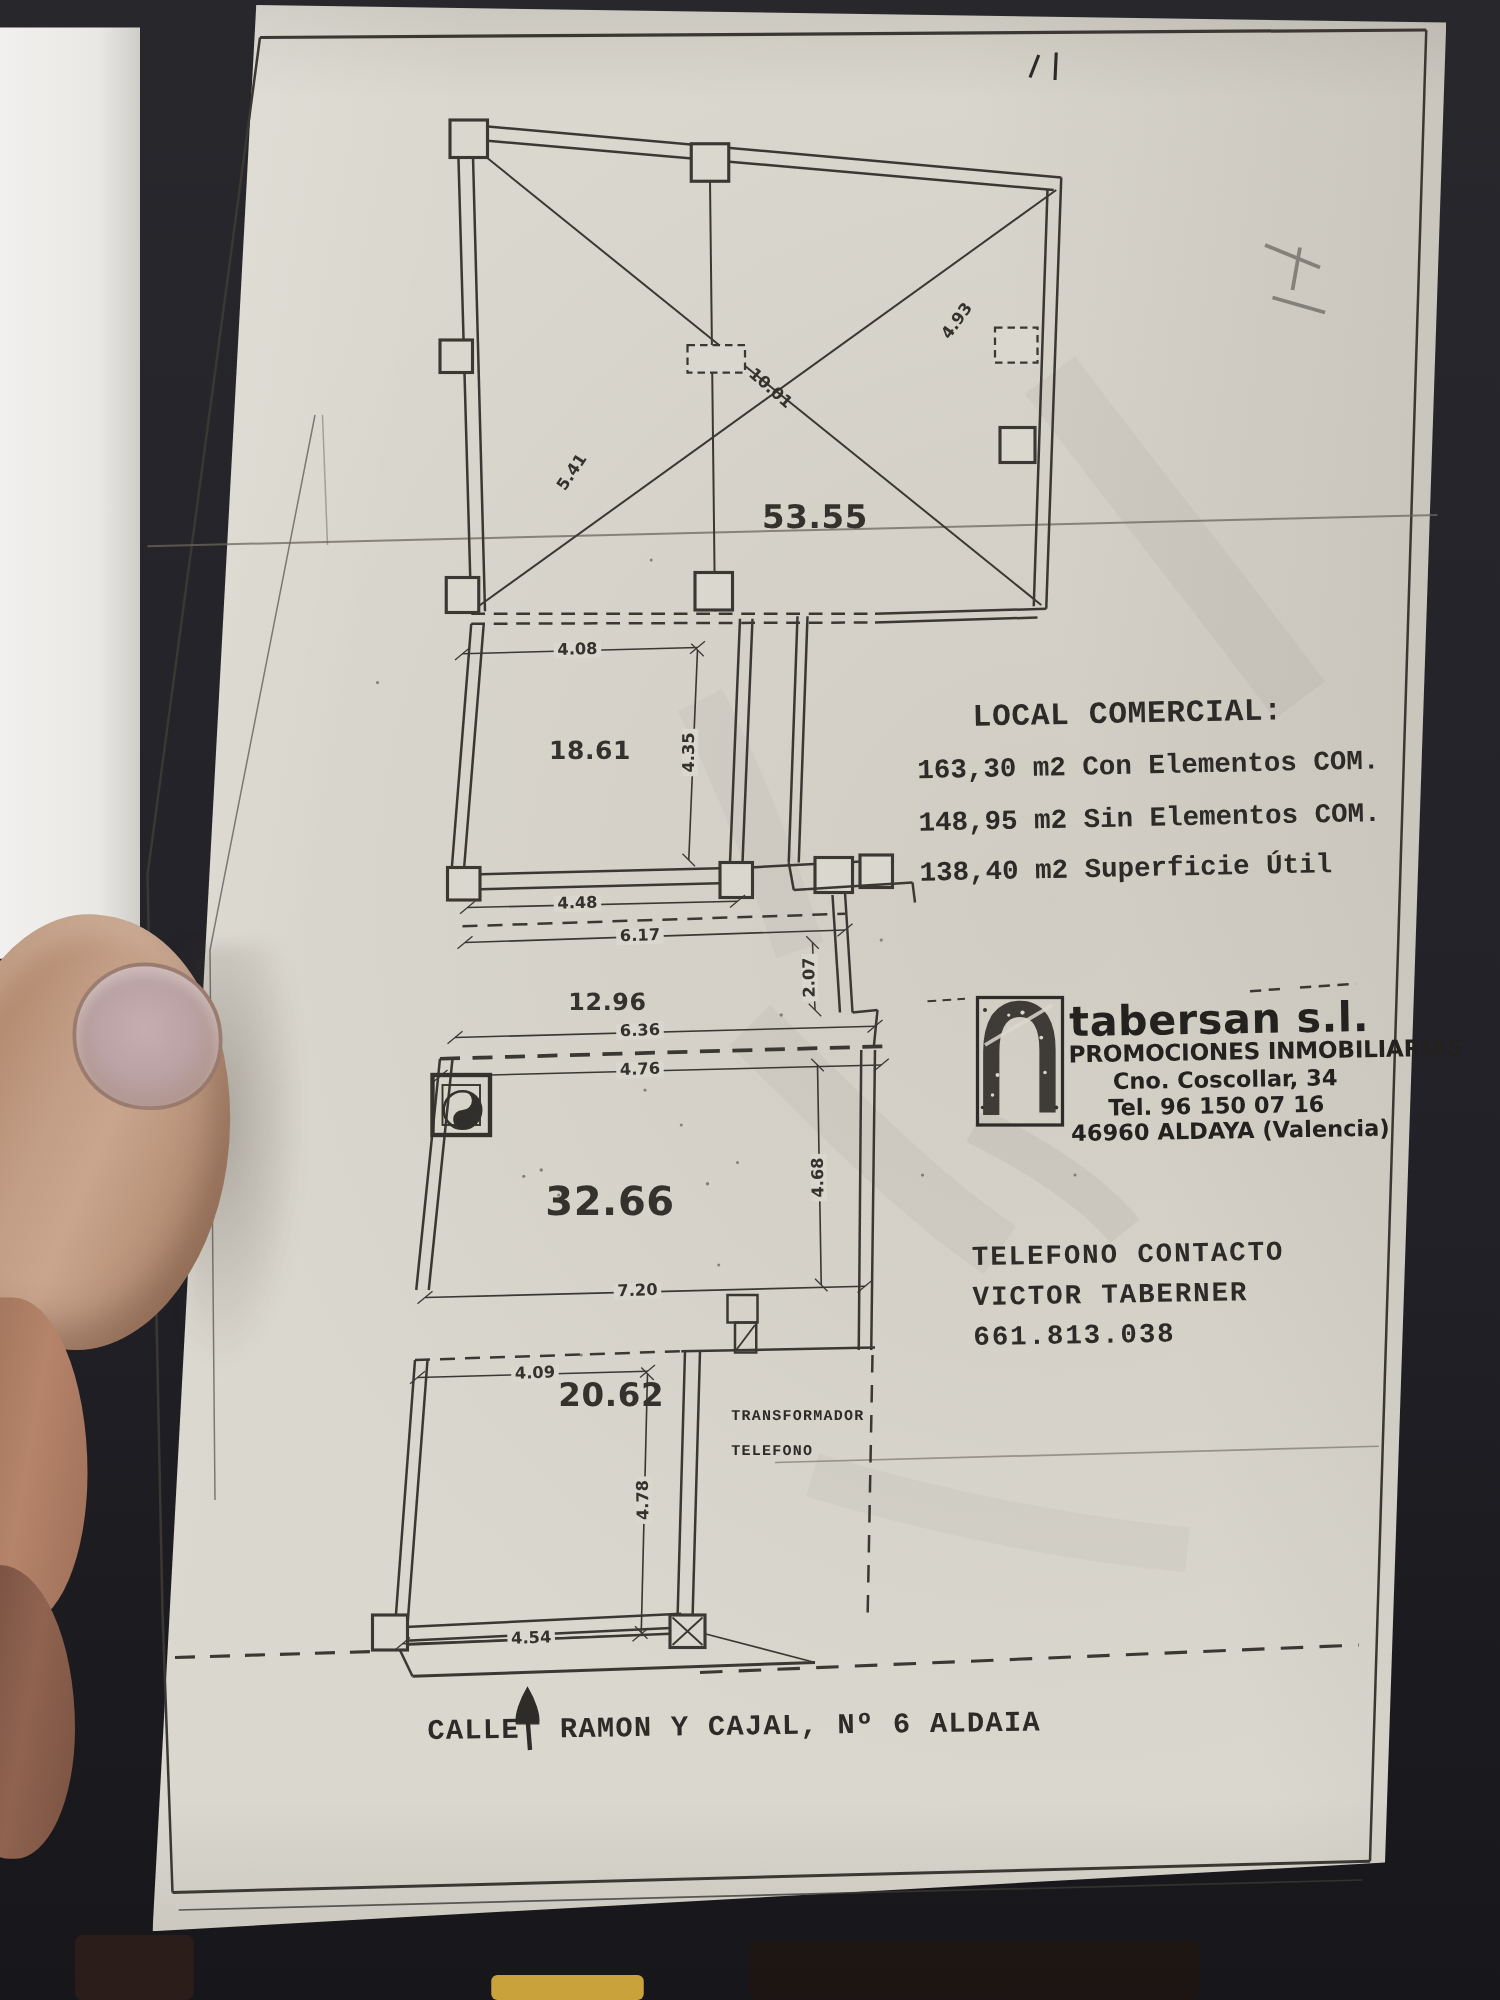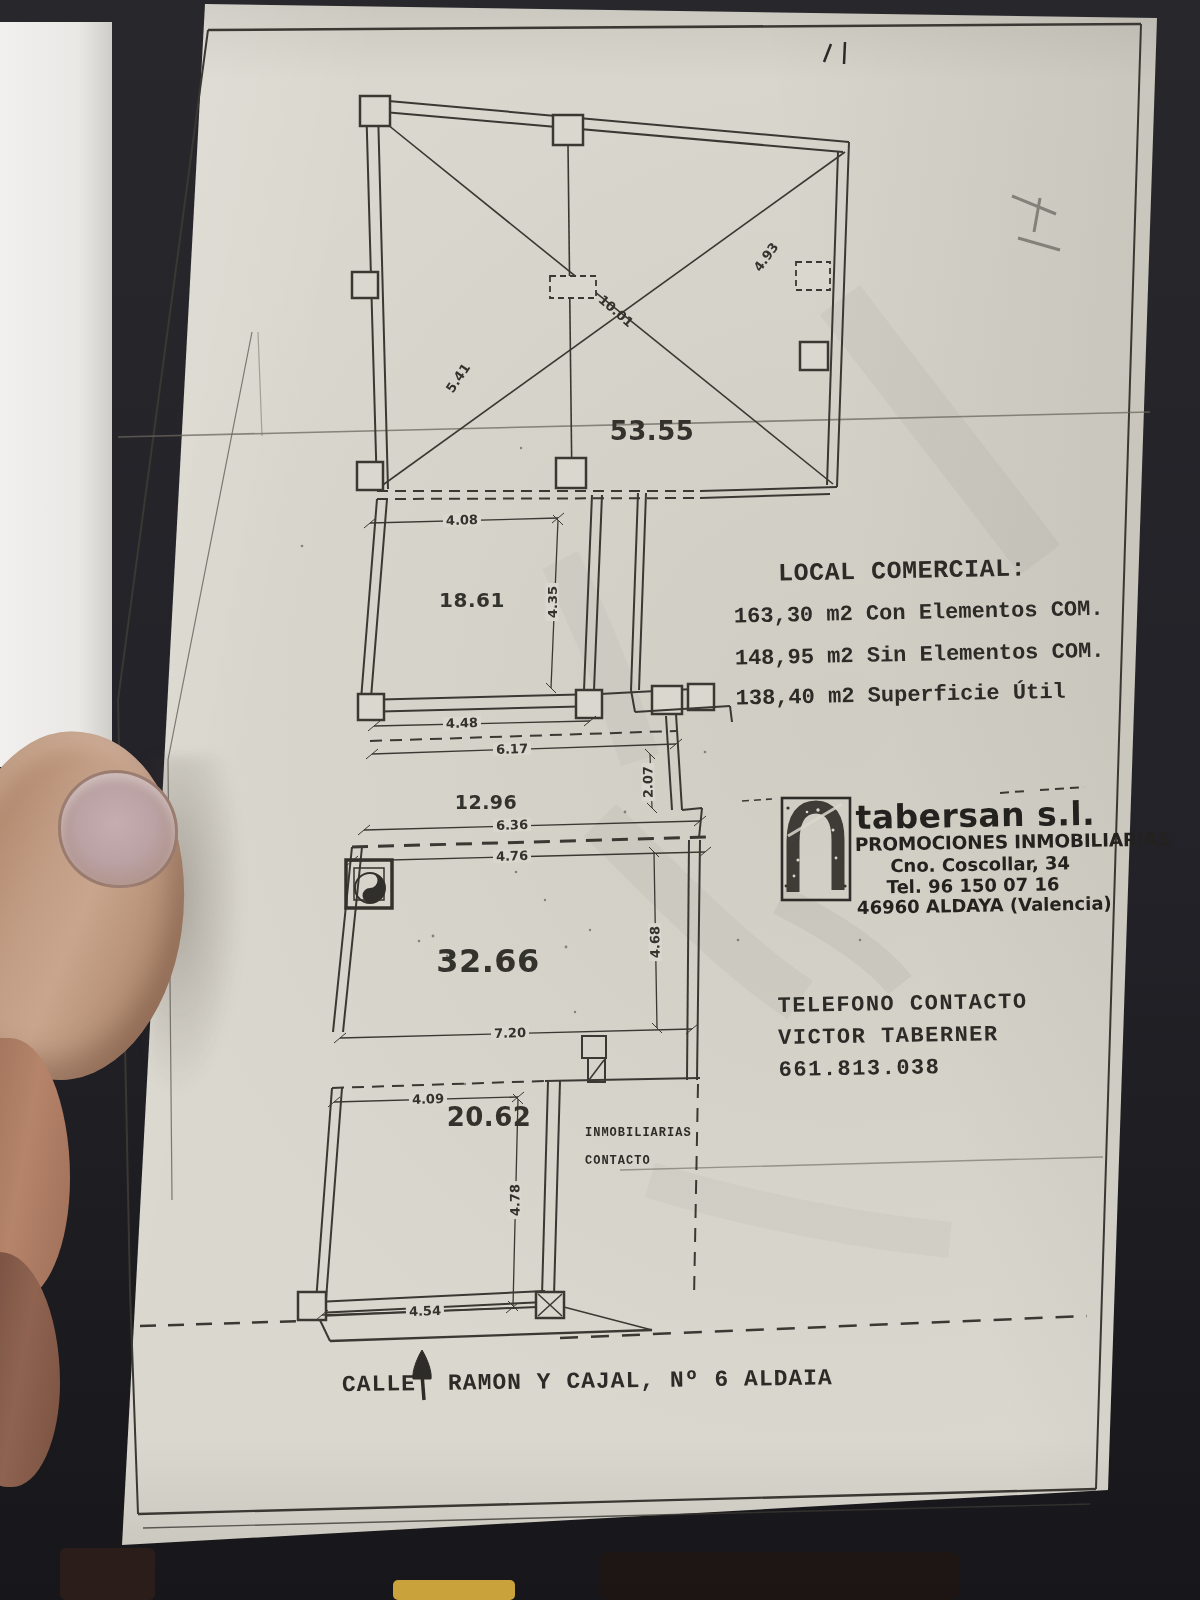--- a/index.html
+++ b/index.html
@@ -279,21 +279,21 @@
           <circle cx="786" cy="886" r="1.4"></circle>
       </g>
     </g>
     <g stroke="#3b3833" fill="none">
       <path d="M742,801 L772,799" stroke-width="1.6" stroke-dasharray="7,5"></path>
       <path d="M1000,793 L1026,791" stroke-width="2" stroke-dasharray="9,6"></path>
       <path d="M1040,790 L1085,787" stroke-width="2" stroke-dasharray="9,6"></path>
     </g>
   </svg>
 
-  <div class="lbl ctr room-lbl" style="left:652px;top:431px;font-size:26px">53.55</div>
+  <div class="lbl ctr room-lbl" style="left:652px;top:414px;font-size:26px">53.55</div>
   <div class="lbl ctr room-lbl" style="left:472px;top:600px;font-size:20px">18.61</div>
   <div class="lbl ctr room-lbl" style="left:486px;top:802px;font-size:19px">12.96</div>
   <div class="lbl ctr room-lbl" style="left:488px;top:961px;font-size:32px">32.66</div>
   <div class="lbl ctr room-lbl" style="left:489px;top:1117px;font-size:26px">20.62</div>
 
   <div class="lbl ctr dim" style="left:462px;top:520px;transform:translate(-50%,-50%) rotate(-1.5deg)">4.08</div>
   <div class="lbl ctr dim" style="left:552px;top:602px;transform:translate(-50%,-50%) rotate(-90deg)">4.35</div>
   <div class="lbl ctr dim" style="left:462px;top:723px;transform:translate(-50%,-50%) rotate(-1.5deg)">4.48</div>
   <div class="lbl ctr dim" style="left:512px;top:749px;transform:translate(-50%,-50%) rotate(-2deg)">6.17</div>
   <div class="lbl ctr dim" style="left:648px;top:782px;transform:translate(-50%,-50%) rotate(-91deg)">2.07</div>
@@ -301,22 +301,22 @@
   <div class="lbl ctr dim" style="left:512px;top:856px;transform:translate(-50%,-50%) rotate(-2deg)">4.76</div>
   <div class="lbl ctr dim" style="left:655px;top:942px;transform:translate(-50%,-50%) rotate(-91deg)">4.68</div>
   <div class="lbl ctr dim" style="left:510px;top:1033px;transform:translate(-50%,-50%) rotate(-2deg)">7.20</div>
   <div class="lbl ctr dim" style="left:428px;top:1099px;transform:translate(-50%,-50%) rotate(-2deg)">4.09</div>
   <div class="lbl ctr dim" style="left:515px;top:1200px;transform:translate(-50%,-50%) rotate(-91deg)">4.78</div>
   <div class="lbl ctr dim" style="left:425px;top:1311px;transform:translate(-50%,-50%) rotate(-2deg)">4.54</div>
   <div class="lbl ctr dim" style="left:458px;top:378px;background:transparent;transform:translate(-50%,-50%) rotate(-56deg)">5.41</div>
   <div class="lbl ctr dim" style="left:616px;top:311px;background:transparent;transform:translate(-50%,-50%) rotate(41deg)">10.01</div>
   <div class="lbl ctr dim" style="left:766px;top:257px;background:transparent;transform:translate(-50%,-50%) rotate(-54deg)">4.93</div>
 
-  <div class="lbl mono tiny" style="left:585px;top:1126px">INMOBILIARIAS</div>
-  <div class="lbl mono tiny" style="left:585px;top:1154px">CONTACTO</div>
+  <div class="lbl mono tiny" style="left:585px;top:1126px">TRANSFORMADOR</div>
+  <div class="lbl mono tiny" style="left:585px;top:1154px">TELEFONO</div>
 
   <div class="abs" style="left:0;top:0;transform:rotate(-1.2deg);transform-origin:760px 570px">
     <div class="lbl mono" style="left:778px;top:560px;font-size:25px;letter-spacing:.5px">LOCAL COMERCIAL:</div>
     <div class="lbl mono" style="left:733px;top:604px;font-size:22px">163,30 m2 Con Elementos COM.</div>
     <div class="lbl mono" style="left:733px;top:646px;font-size:22px">148,95 m2 Sin Elementos COM.</div>
     <div class="lbl mono" style="left:733px;top:686px;font-size:22px">138,40 m2 Superficie Útil</div>
   </div>
 
   <div class="abs" style="left:0;top:0;transform:rotate(-1deg);transform-origin:850px 850px">
     <div class="lbl brand" style="left:856px;top:798px;font-size:33px;font-weight:800;letter-spacing:.5px">tabersan s.l.</div>

